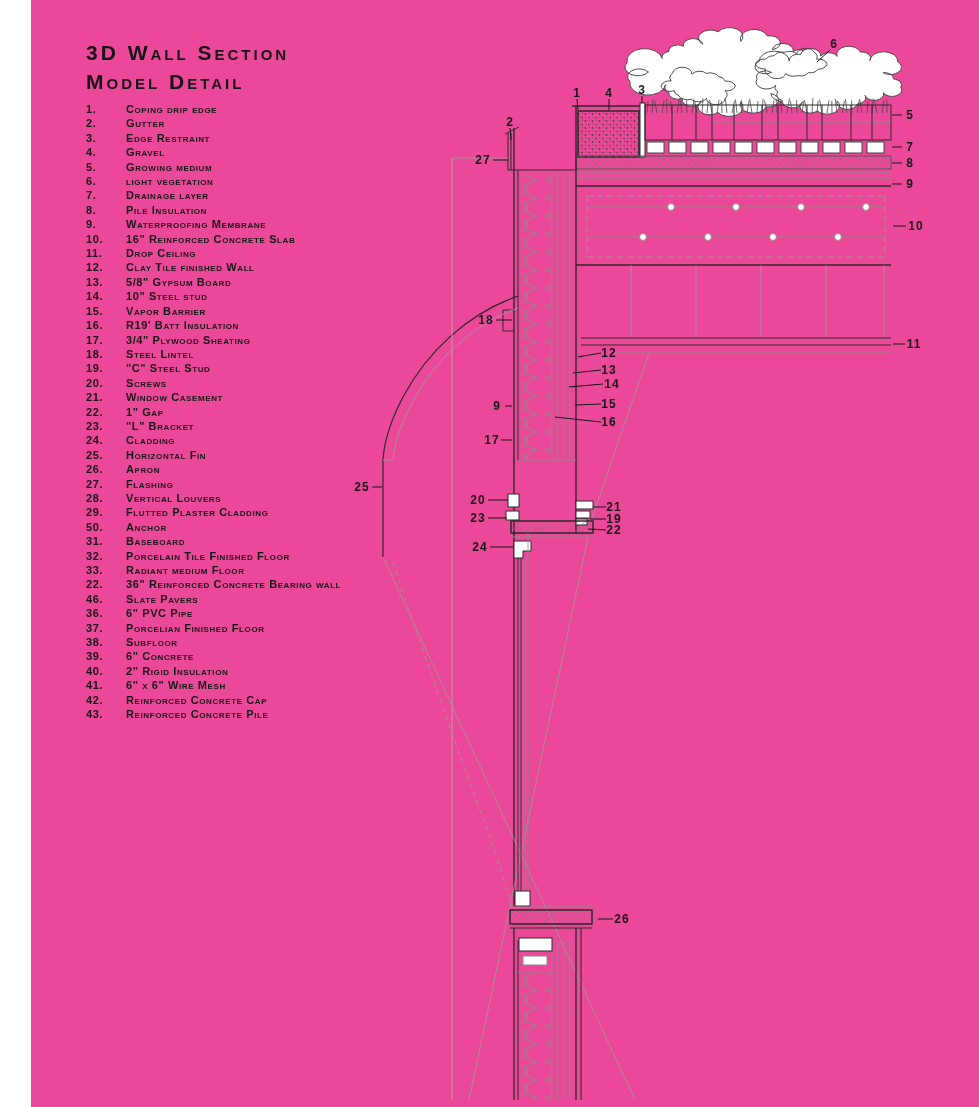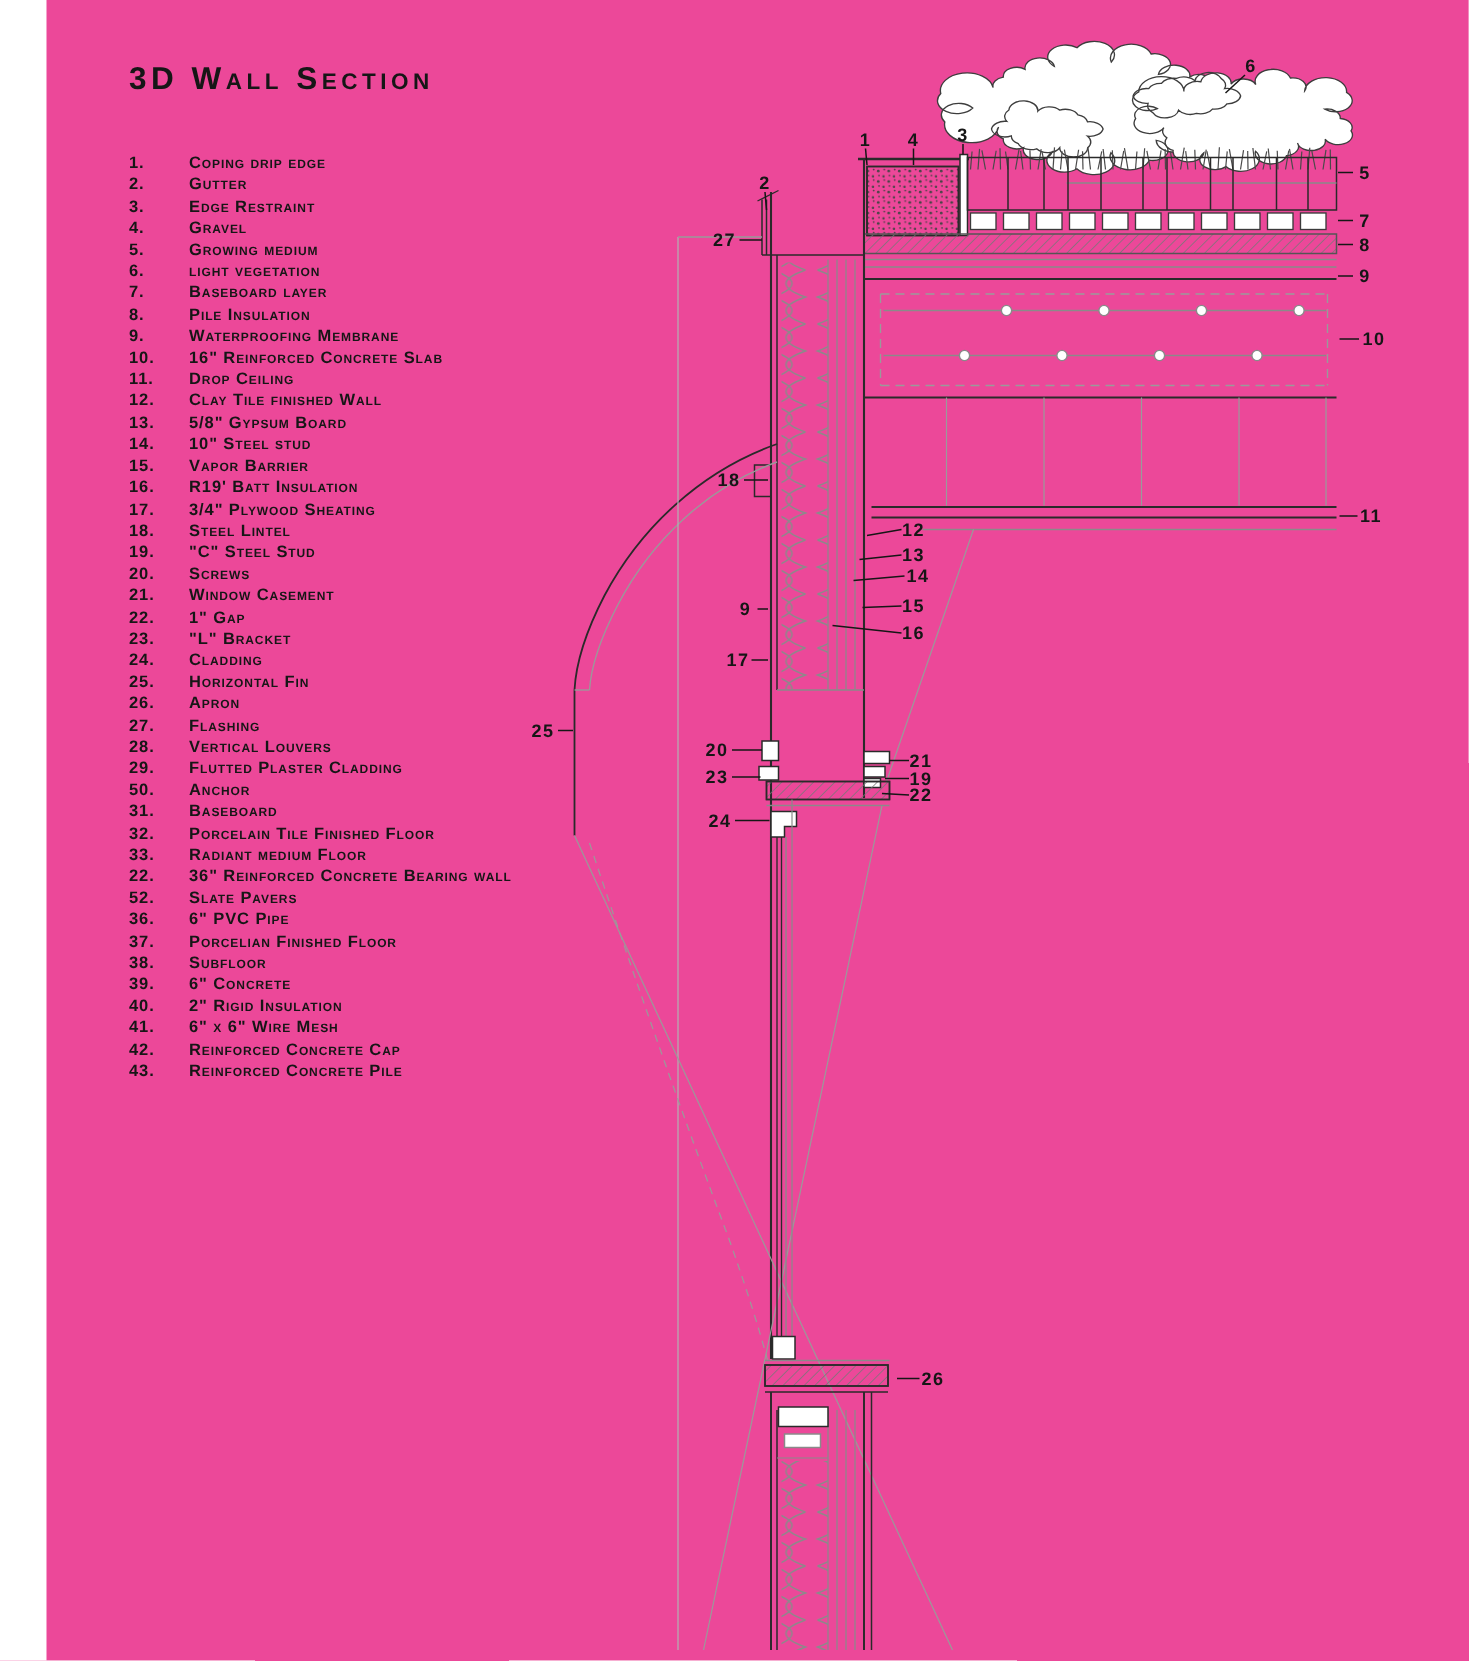--- a/index.html
+++ b/index.html
@@ -16,20 +16,21 @@
   text.co{font-family:"Liberation Sans",sans-serif;font-size:12px;font-weight:700;
           letter-spacing:1px;fill:#161616;text-anchor:middle;}
 </style>
 </head>
 <body>
 
 <div class="page">
 
   <div class="title">
     <div>3D Wall Section</div>
+    <div>Model Detail</div>
   </div>
 
   <ol class="legend">
       <li>
         <span class="num">1.</span>
         <span class="lab">Coping drip edge</span>
       </li>
       <li>
         <span class="num">2.</span>
         <span class="lab">Gutter</span>
@@ -45,21 +46,21 @@
       <li>
         <span class="num">5.</span>
         <span class="lab">Growing medium</span>
       </li>
       <li>
         <span class="num">6.</span>
         <span class="lab">light vegetation</span>
       </li>
       <li>
         <span class="num">7.</span>
-        <span class="lab">Baseboard layer</span>
+        <span class="lab">Drainage layer</span>
       </li>
       <li>
         <span class="num">8.</span>
         <span class="lab">Pile Insulation</span>
       </li>
       <li>
         <span class="num">9.</span>
         <span class="lab">Waterproofing Membrane</span>
       </li>
       <li>
@@ -156,21 +157,21 @@
       </li>
       <li>
         <span class="num">33.</span>
         <span class="lab">Radiant medium Floor</span>
       </li>
       <li>
         <span class="num">22.</span>
         <span class="lab">36" Reinforced Concrete Bearing wall</span>
       </li>
       <li>
-        <span class="num">52.</span>
+        <span class="num">46.</span>
         <span class="lab">Slate Pavers</span>
       </li>
       <li>
         <span class="num">36.</span>
         <span class="lab">6" PVC Pipe</span>
       </li>
       <li>
         <span class="num">37.</span>
         <span class="lab">Porcelian Finished Floor</span>
       </li>

